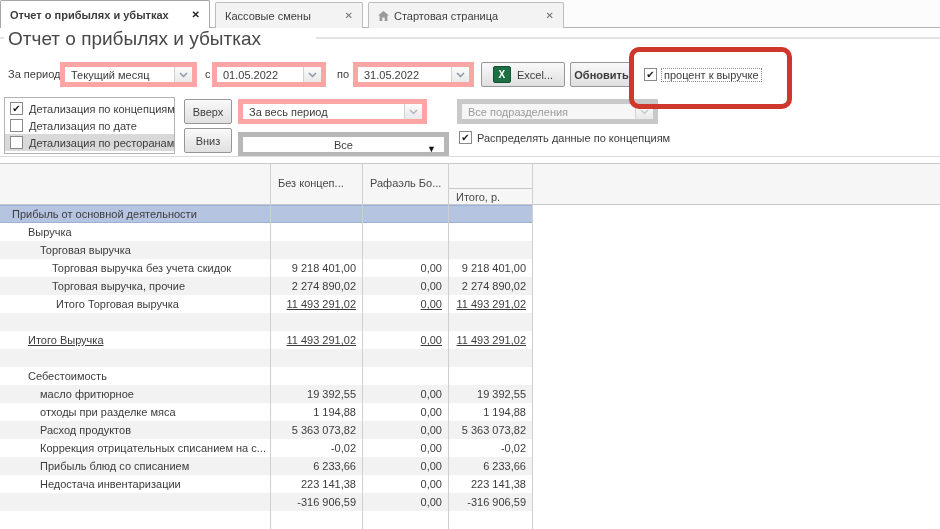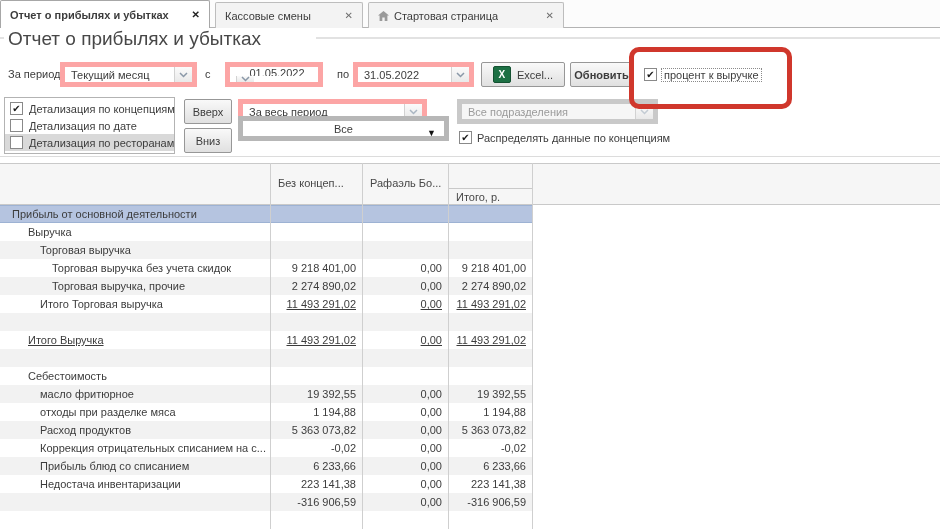--- a/index.html
+++ b/index.html
@@ -117,21 +117,21 @@
   <span class="lbl" style="left:8px;top:62px;">За период</span>
   <div class="combo" style="left:60px;top:62px;width:137px;">
     <span class="val">Текущий месяц</span>
     <span class="arrowbox">
       <svg width="9" height="6" viewBox="0 0 9 6">
           <path d="M1 1 L4.5 4.5 L8 1" stroke="#8a98a8" stroke-width="1.5" fill="none"></path>
         </svg>
     </span>
   </div>
   <span class="lbl" style="left:205px;top:62px;">с</span>
-  <div class="combo" style="left:225px;top:62px;width:98px;flex-direction:column;">
+  <div class="combo" style="left:212px;top:62px;width:114px;">
     <span class="val">01.05.2022</span>
     <span class="arrowbox">
       <svg width="9" height="6" viewBox="0 0 9 6">
           <path d="M1 1 L4.5 4.5 L8 1" stroke="#8a98a8" stroke-width="1.5" fill="none"></path>
         </svg>
     </span>
   </div>
   <span class="lbl" style="left:337px;top:62px;">по</span>
   <div class="combo" style="left:353px;top:62px;width:121px;">
     <span class="val">31.05.2022</span>
@@ -184,21 +184,21 @@
     </span>
   </div>
   <div class="combo disabled" style="left:457px;top:99px;width:201px;">
     <span class="val">Все подразделения</span>
     <span class="arrowbox">
       <svg width="9" height="6" viewBox="0 0 9 6">
           <path d="M1 1 L4.5 4.5 L8 1" stroke="#c3cbd3" stroke-width="1.5" fill="none"></path>
         </svg>
     </span>
   </div>
-  <div class="combo flat" style="left:238px;top:116px;width:211px;">
+  <div class="combo flat" style="left:238px;top:132px;width:211px;">
     <span class="val">Все</span>
     <span class="tri">▼</span>
   </div>
   <label class="chkwrap" style="left:459px;top:131px;">
     <span class="checkbox">✔</span>
     <span>Распределять данные по концепциям</span>
   </label>
 
   <div class="hsep"></div>
 
@@ -211,21 +211,21 @@
   <div class="vline vl1"></div>
   <div class="vline vl2"></div>
   <div class="vline vl3"></div>
   <div class="vline vl4"></div>
   <div class="rows">
       <div class="trow sel"><span class="tname" style="padding-left: 12px;">Прибыль от основной деятельности</span></div>
       <div class="trow"><span class="tname" style="padding-left: 28px;">Выручка</span></div>
       <div class="trow stripe"><span class="tname" style="padding-left: 40px;">Торговая выручка</span></div>
       <div class="trow"><span class="tname" style="padding-left: 52px;">Торговая выручка без учета скидок</span><span class="tval c0">9 218 401,00</span><span class="tval c1">0,00</span><span class="tval c2">9 218 401,00</span></div>
       <div class="trow stripe"><span class="tname" style="padding-left: 52px;">Торговая выручка, прочие</span><span class="tval c0">2 274 890,02</span><span class="tval c1">0,00</span><span class="tval c2">2 274 890,02</span></div>
-      <div class="trow und"><span class="tname" style="padding-left: 40px;">Итого Торговая выручка</span><span class="tval c0">11 493 291,02</span><span class="tval c1">0,00</span><span class="tval c2">11 493 291,02</span></div>
+      <div class="trow und"><span class="tname" style="padding-left: 56px;">Итого Торговая выручка</span><span class="tval c0">11 493 291,02</span><span class="tval c1">0,00</span><span class="tval c2">11 493 291,02</span></div>
       <div class="trow stripe"><span class="tname" style="padding-left: 12px;"></span></div>
       <div class="trow und"><span class="tname" style="padding-left: 28px; text-decoration: underline;">Итого Выручка</span><span class="tval c0">11 493 291,02</span><span class="tval c1">0,00</span><span class="tval c2">11 493 291,02</span></div>
       <div class="trow stripe"><span class="tname" style="padding-left: 12px;"></span></div>
       <div class="trow"><span class="tname" style="padding-left: 28px;">Себестоимость</span></div>
       <div class="trow stripe"><span class="tname" style="padding-left: 40px;">масло фритюрное</span><span class="tval c0">19 392,55</span><span class="tval c1">0,00</span><span class="tval c2">19 392,55</span></div>
       <div class="trow"><span class="tname" style="padding-left: 40px;">отходы при разделке мяса</span><span class="tval c0">1 194,88</span><span class="tval c1">0,00</span><span class="tval c2">1 194,88</span></div>
       <div class="trow stripe"><span class="tname" style="padding-left: 40px;">Расход продуктов</span><span class="tval c0">5 363 073,82</span><span class="tval c1">0,00</span><span class="tval c2">5 363 073,82</span></div>
       <div class="trow"><span class="tname" style="padding-left: 40px;">Коррекция отрицательных списанием на с...</span><span class="tval c0">-0,02</span><span class="tval c1">0,00</span><span class="tval c2">-0,02</span></div>
       <div class="trow stripe"><span class="tname" style="padding-left: 40px;">Прибыль блюд со списанием</span><span class="tval c0">6 233,66</span><span class="tval c1">0,00</span><span class="tval c2">6 233,66</span></div>
       <div class="trow"><span class="tname" style="padding-left: 40px;">Недостача инвентаризации</span><span class="tval c0">223 141,38</span><span class="tval c1">0,00</span><span class="tval c2">223 141,38</span></div>

